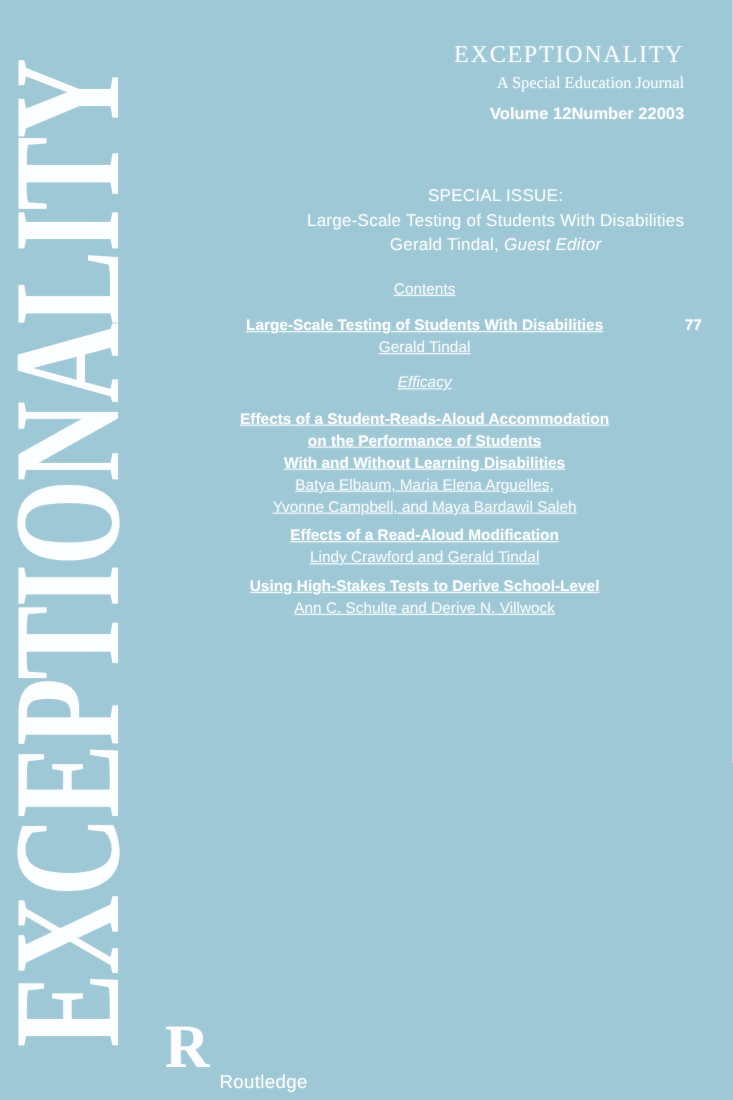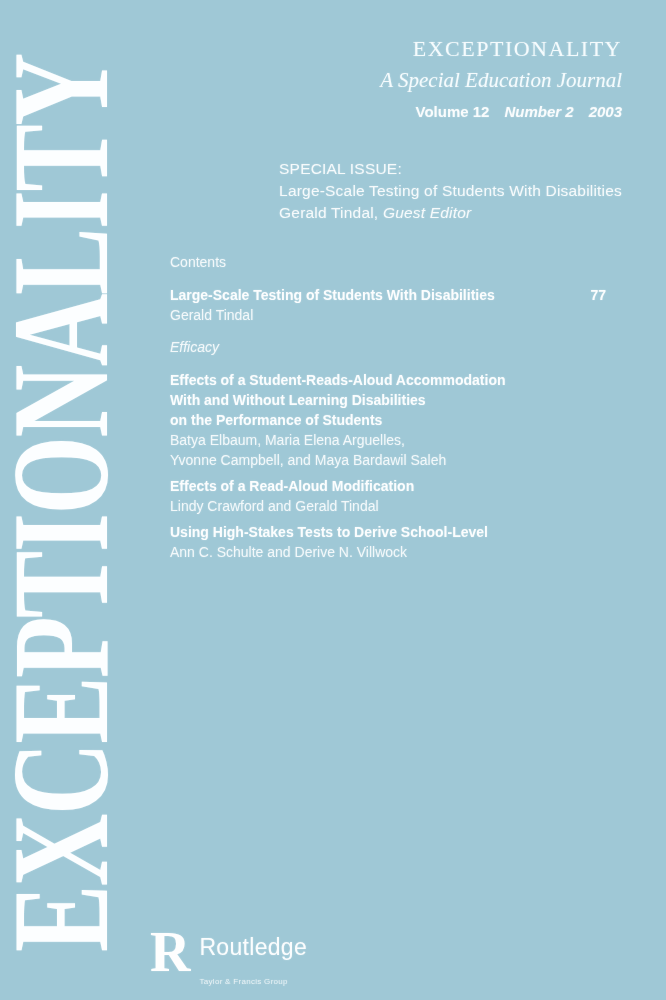--- a/index.html
+++ b/index.html
@@ -26,54 +26,55 @@
   }
 
   
   .masthead { position:absolute; top:36px; right:44px; text-align:right; color:#f5fbfd; }
   .m-title {
     font-family:"Liberation Serif", serif;
     font-size:22px; letter-spacing:1.5px; font-weight:normal;
   }
   .m-sub {
     font-family:"Liberation Serif", serif;
-    font-style:italic; font-size:21px; margin-top:6px;
+    font-size:15px; margin-top:6px;
   }
   .m-issue { font-weight:bold; font-size:15px; margin-top:10px; color:rgba(255,255,255,.92); }
-  .m-issue span + span { margin-left:15px;font-style:italic; }
+  .m-issue span + span { margin-left:0; }
 
   
   .special {
-    position:absolute; top:158px; right:44px;
-    text-align:left; font-size:15.5px; line-height:22px;
+    position:absolute; top:168px; right:44px;
+    text-align:center; font-size:15.5px; line-height:22px;
     color:rgba(255,255,255,.88); letter-spacing:.2px;
   }
 
   
   .toc {
-    position:absolute; left:170px; right:60px; top:252px;
-    text-align:left; font-size:14px; line-height:20px;
+    position:absolute; left:170px; right:28px; top:252px;
+    text-align:center; font-size:14px; line-height:20px;
     color:rgba(255,255,255,.84);
+    text-decoration:underline;
   }
   .toc-contents-heading { padding-right:36px; margin-bottom:13px; }
   .toc-heading { padding-right:36px; font-style:italic; margin:12px 0 13px; }
   .entry { margin-bottom:6px; }
   .t-line { position:relative; padding-right:36px; font-weight:bold; color:rgba(255,255,255,.95); }
   .t-line .page { position:absolute; right:0; top:0; font-weight:bold; }
   .a-line { padding-right:36px; }
 
   
   .publisher { position:absolute; left:150px; top:926px; display:flex; }
   .logo-r {
     font-family:"Liberation Serif", serif;
     font-weight:bold; font-size:56px; line-height:52px;
     color:#fefefe;
   }
   .pub-text { margin-left:9px; margin-top:8px; }
-  .pub-name { display:block; font-size:23px; color:rgba(255,255,255,.95); letter-spacing:.3px; }
+  .pub-name { display:block; font-size:17px; color:rgba(255,255,255,.95); letter-spacing:.3px;margin-top:40px; }
   .pub-tag { display:block; font-size:8px; margin-top:16px; color:rgba(255,255,255,.7); letter-spacing:.3px; }
 </style>
 </head>
 <body>
 
 <div class="cover">
 
   <div class="vtitle">EXCEPTIONALITY</div>
 
   <header class="masthead">
@@ -93,22 +94,22 @@
   <section class="toc">
     <div class="toc-contents-heading">Contents</div>
     <div id="toc-sections">
         <div class="entry">
           <div class="t-line"><span>Large-Scale Testing of Students With Disabilities</span><span class="page">77</span></div>
           <div class="a-line">Gerald Tindal</div>
         </div>
         <div class="toc-heading">Efficacy</div>
         <div class="entry">
           <div class="t-line"><span>Effects of a Student-Reads-Aloud Accommodation</span></div>
+          <div class="t-line"><span>on the Performance of Students</span></div>
           <div class="t-line"><span>With and Without Learning Disabilities</span></div>
-          <div class="t-line"><span>on the Performance of Students</span></div>
           <div class="a-line">Batya Elbaum, Maria Elena Arguelles,</div>
           <div class="a-line">Yvonne Campbell, and Maya Bardawil Saleh</div>
         </div>
         <div class="entry">
           <div class="t-line"><span>Effects of a Read-Aloud Modification</span></div>
           <div class="a-line">Lindy Crawford and Gerald Tindal</div>
         </div>
         <div class="entry">
           <div class="t-line"><span>Using High-Stakes Tests to Derive School-Level</span></div>
           <div class="a-line">Ann C. Schulte and Derive N. Villwock</div>

